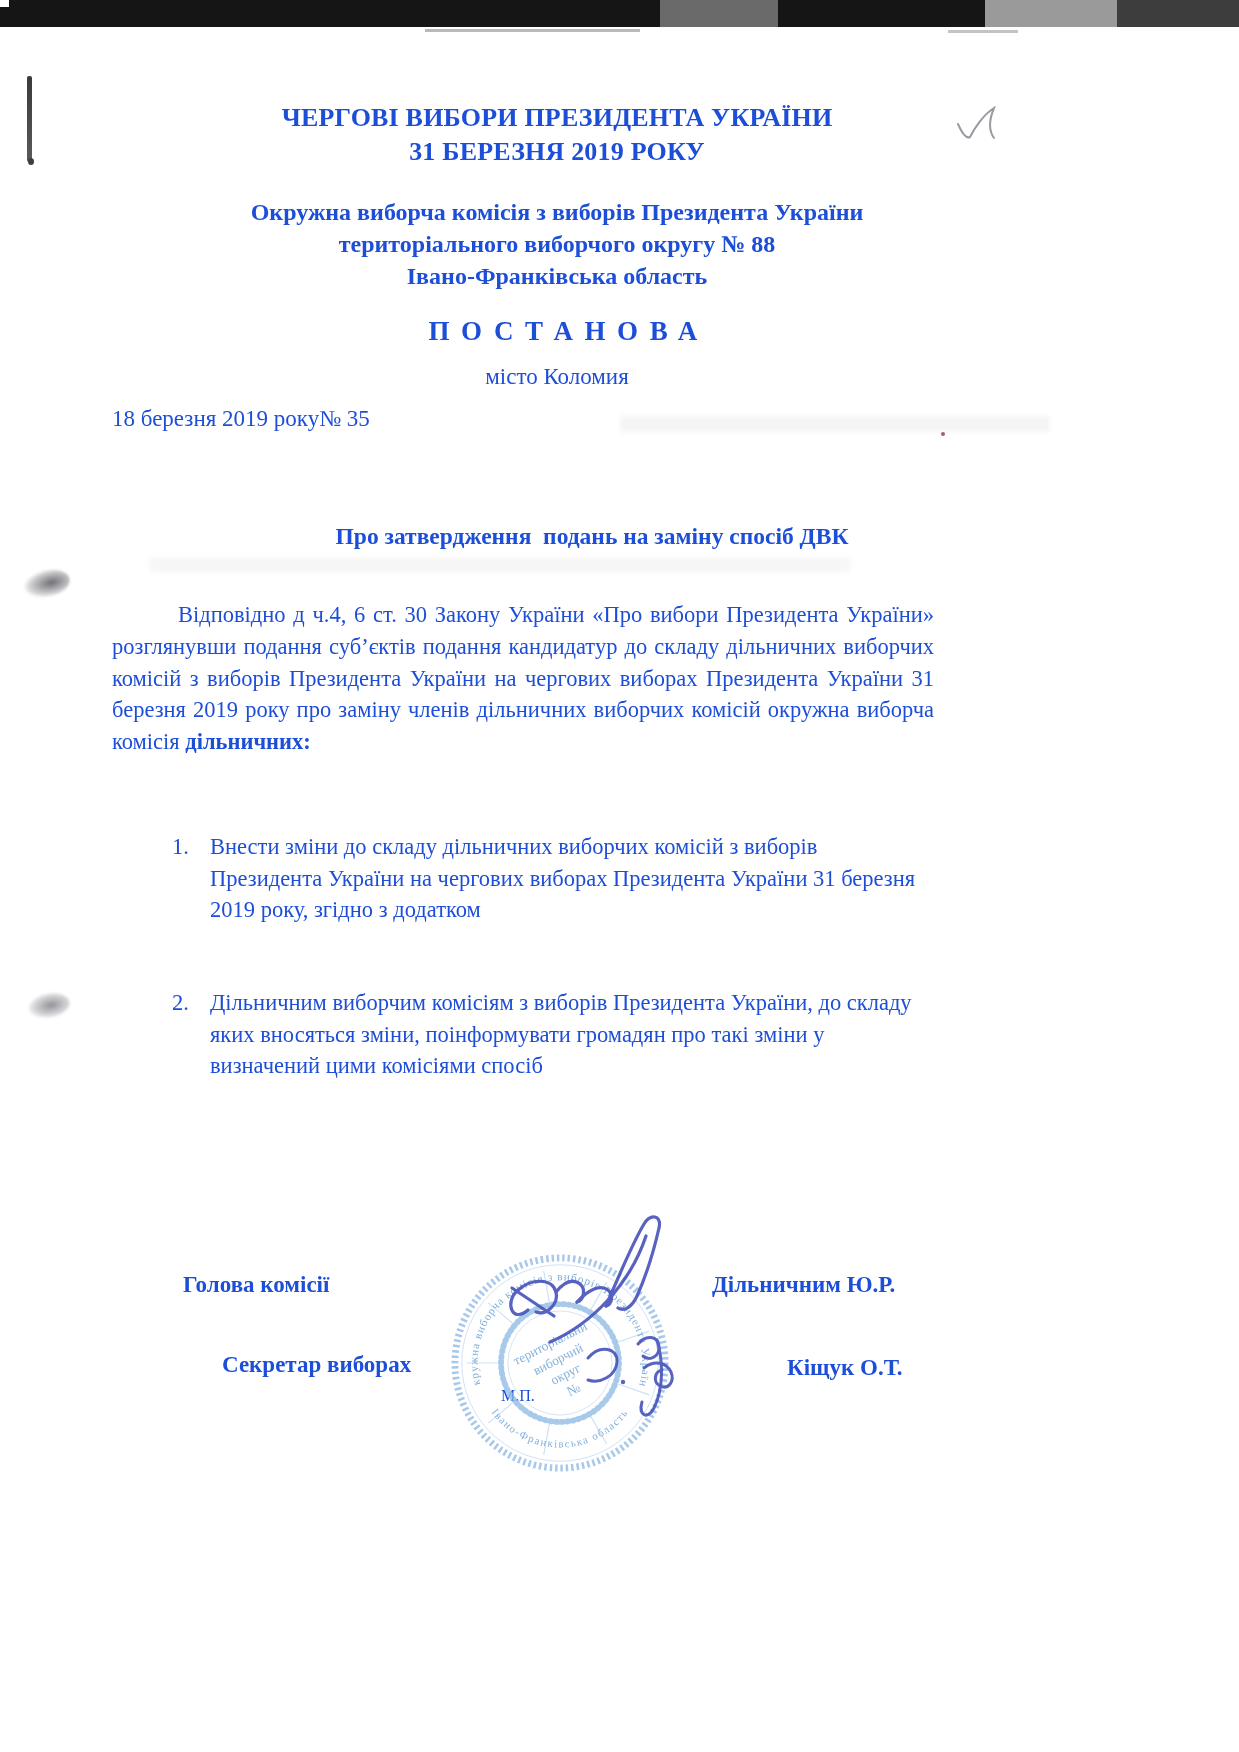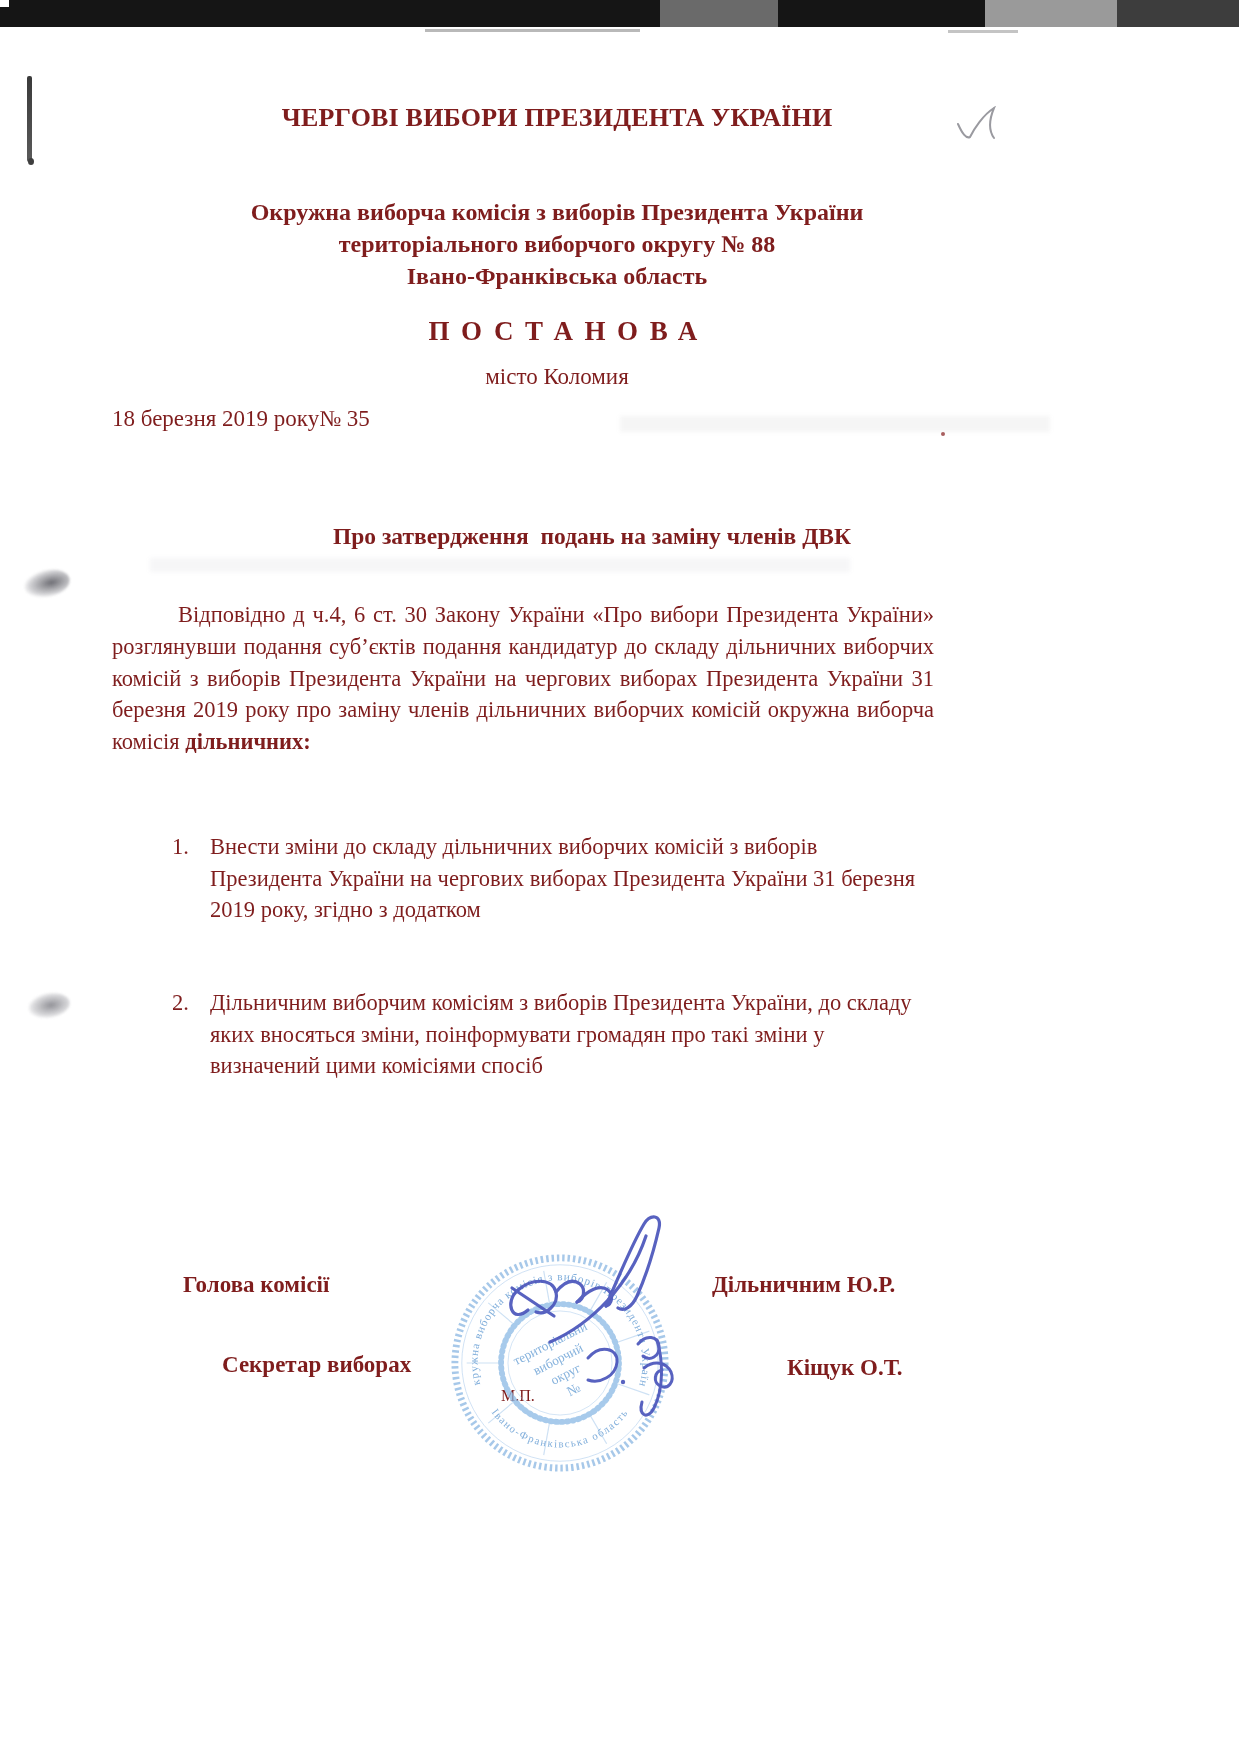--- a/index.html
+++ b/index.html
@@ -1,18 +1,18 @@
 <!DOCTYPE html>
 <html><head>
 <meta charset="utf-8">
 <style>
   html,body{margin:0;padding:0;background:#e8e8e8;}
   .page{
     position:relative;width:1239px;height:1752px;background:#ffffff;
-    font-family:"Liberation Serif", serif;color:#7f1d1d;overflow:hidden;
+    font-family:"Liberation Serif", serif;color:#1d4ed8;overflow:hidden;
   }
   .abs{position:absolute;}
   
   .top-bar{left:0;top:0;width:1239px;height:27px;background:#151515;}
   .top-bar-patch1{left:660px;top:0;width:118px;height:27px;background:#6a6a6a;}
   .top-bar-patch2{left:985px;top:0;width:132px;height:27px;background:#9a9a9a;}
   .top-bar-patch3{left:1117px;top:0;width:122px;height:27px;background:#3d3d3d;}
   .top-bar-notch{left:0;top:0;width:9px;height:7px;background:#ffffff;}
   .under-line1{left:425px;top:29px;width:215px;height:3px;background:#b9b9b9;}
   .under-line2{left:948px;top:30px;width:70px;height:3px;background:#c4c4c4;}
@@ -72,37 +72,38 @@
   <div class="abs ghost1"></div>
   <div class="abs ghost2"></div>
   <div class="abs red-dot"></div>
 
   <svg class="abs checkmark-svg" width="52" height="50" viewBox="0 0 52 50">
     <path d="M 2 18 C 6 27, 10 33, 14 31 C 18 23, 27 9, 38 2 C 33 14, 33 25, 38 32" fill="none" stroke="#9a9aa0" stroke-width="2" stroke-linecap="round"></path>
   </svg>
 
   <div class="abs content-box hdr">
     <div>ЧЕРГОВІ ВИБОРИ ПРЕЗИДЕНТА УКРАЇНИ</div>
+    <div>31 БЕРЕЗНЯ 2019 РОКУ</div>
   </div>
 
   <div class="abs content-box commission">
     <div>Окружна виборча комісія з виборів Президента України</div>
     <div>територіального виборчого округу № 88</div>
     <div>Івано-Франківська область</div>
   </div>
 
   <div class="abs content-box doc-type">ПОСТАНОВА</div>
   <div class="abs content-box city">місто Коломия</div>
 
   <div class="abs date-row">
     <span>18 березня 2019 року</span>
     <span class="doc-number">№ 35</span>
   </div>
 
-  <div class="abs doc-title">Про затвердження  подань на заміну членів ДВК</div>
+  <div class="abs doc-title">Про затвердження  подань на заміну спосіб ДВК</div>
 
   <div class="abs paragraph"><span>Відповідно д ч.4, 6 ст. 30 Закону України «Про вибори Президента України» розглянувши подання суб’єктів подання кандидатур до складу дільничних виборчих комісій з виборів Президента України на чергових виборах Президента України 31 березня 2019 року про заміну членів дільничних виборчих комісій окружна виборча комісія </span><b>дільничних:</b></div>
 
   <div class="abs list-item item1">
     <span class="item-number">1.</span>
     <span class="item-text">Внести зміни до складу дільничних виборчих комісій з виборів Президента України на чергових виборах Президента України 31 березня 2019 року, згідно з додатком</span>
   </div>
 
   <div class="abs list-item item2">
     <span class="item-number">2.</span>

